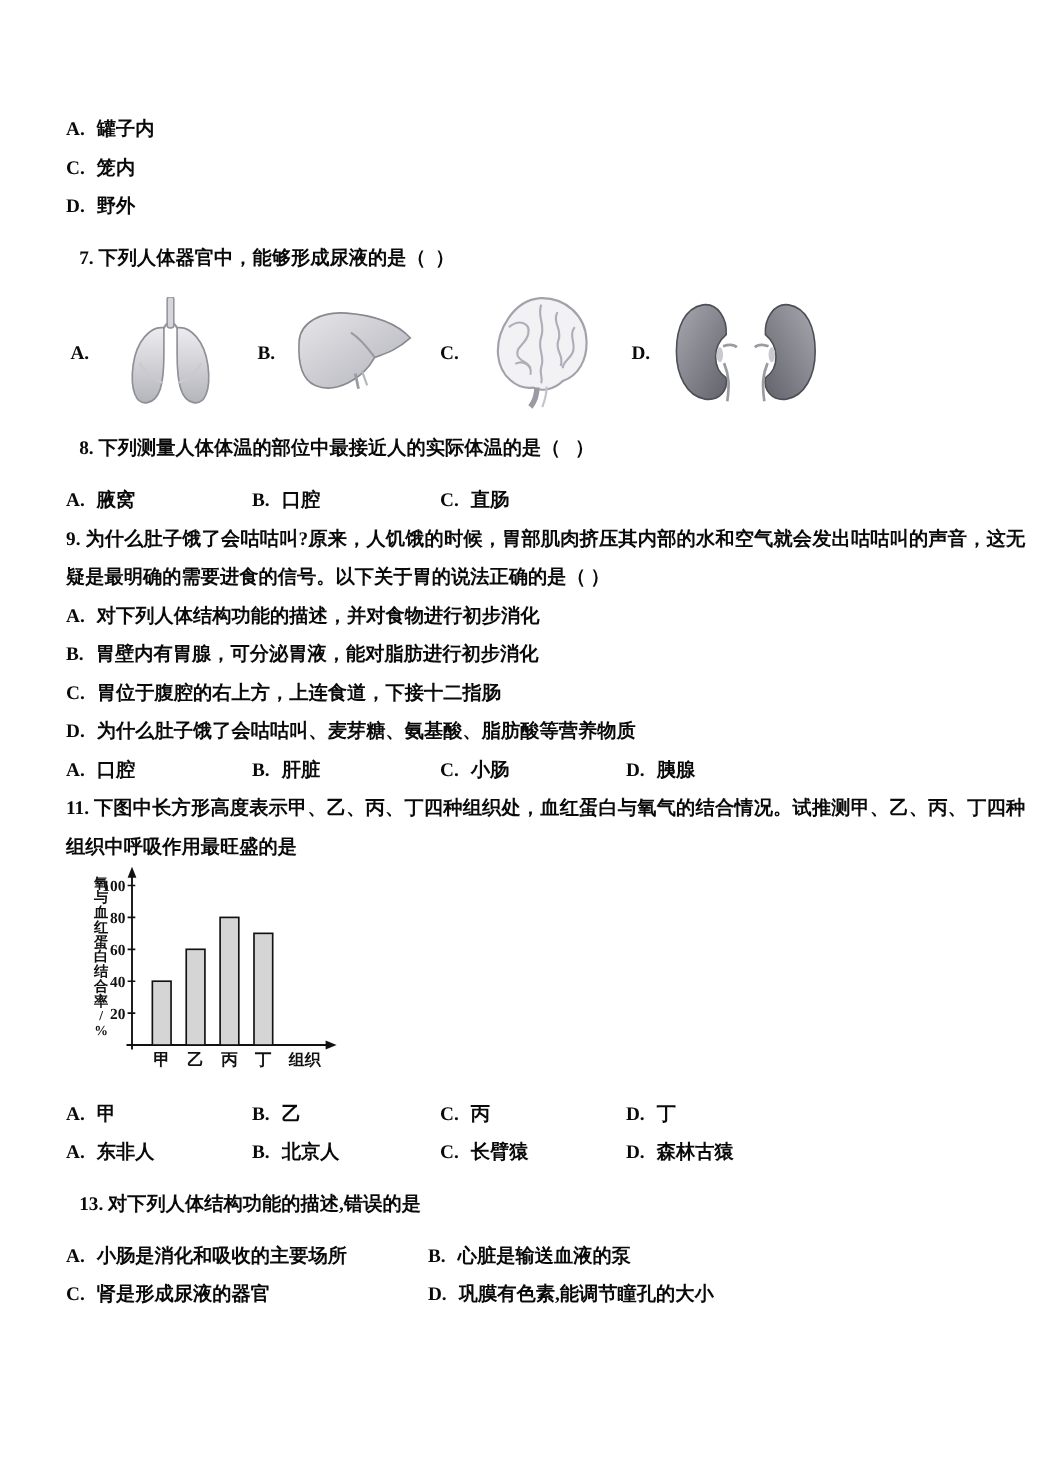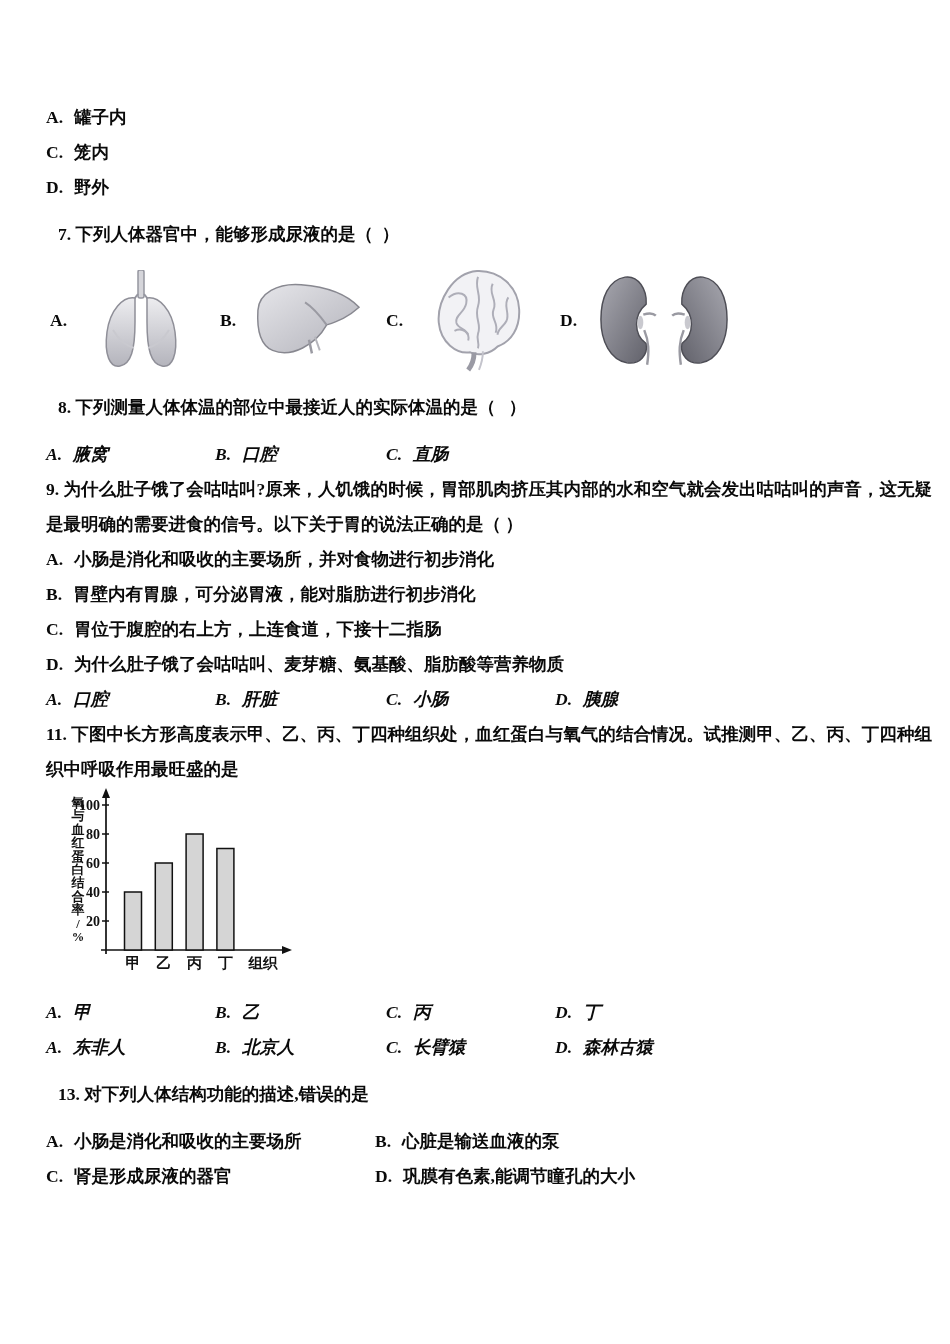--- a/index.html
+++ b/index.html
@@ -1,31 +1,31 @@
 <!DOCTYPE html>
 <html><head>
 <meta charset="utf-8">
 <style>
   html,body{margin:0;padding:0;background:#ffffff;}
   .page{
     position:relative;
     width:950px;height:1344px;
     background:#ffffff;
     box-sizing:border-box;
-    padding:100px 18px 0 46px;
+    padding:100px 18px 0 60px;
     font-family:"Liberation Serif","DejaVu Serif",serif;
     font-weight:bold;
     color:#0a0a0a;
     font-size:17.5px;
     overflow:hidden;
   }
   p.line{margin:12px;line-height:35px;white-space:nowrap;}
   p.stem2{margin:0;line-height:35px;text-align:justify;text-justify:inter-character;}
   .optstack p{margin:0;line-height:35px;white-space:nowrap;}
-  .opt4{display:grid;grid-template-columns:169px 171px 169px auto;line-height:35px;font-style:italic;}
+  .opt4{display:grid;grid-template-columns:169px 171px 169px auto;line-height:35px;}
   .opt2{display:grid;grid-template-columns:329px auto;line-height:35px;}
   .cell{white-space:nowrap;}
   .lbl{margin-right:11px;}
   .organ-row{position:relative;height:112px;margin:6px 0 14px 0;}
   .organ-item{position:absolute;top:0;height:112px;display:flex;align-items:center;}
   .organ-item .lbl{margin-right:0;}
   .oi-a{left:4px;}  .oi-a svg{margin-left:24px;}
   .oi-b{left:174px;}.oi-b svg{margin-left:18px;}
   .oi-c{left:340px;}.oi-c svg{margin-left:26px;}
   .oi-d{left:514px;}.oi-d svg{margin-left:22px;}
@@ -119,21 +119,21 @@
 
   <p class="line">8. 下列测量人体体温的部位中最接近人的实际体温的是（&nbsp;&nbsp;&nbsp;）</p>
   <div class="opt4">
     <span class="cell"><span class="lbl">A.</span><span>腋窝</span></span>
     <span class="cell"><span class="lbl">B.</span><span>口腔</span></span>
     <span class="cell"><span class="lbl">C.</span><span>直肠</span></span>
   </div>
 
   <p class="stem2">9. 为什么肚子饿了会咕咕叫?原来，人饥饿的时候，胃部肌肉挤压其内部的水和空气就会发出咕咕叫的声音，这无疑是最明确的需要进食的信号。以下关于胃的说法正确的是（&nbsp;）</p>
   <div class="optstack">
-    <p class="line"><span class="lbl">A.</span><span>小肠是消化和吸收的主要场所，并对食物进行初步消化</span></p>
+    <p class="line"><span class="lbl">A.</span><span>对下列人体结构功能的描述，并对食物进行初步消化</span></p>
     <p class="line"><span class="lbl">B.</span><span>胃壁内有胃腺，可分泌胃液，能对脂肪进行初步消化</span></p>
     <p class="line"><span class="lbl">C.</span><span>胃位于腹腔的右上方，上连食道，下接十二指肠</span></p>
     <p class="line"><span class="lbl">D.</span><span>为什么肚子饿了会咕咕叫、麦芽糖、氨基酸、脂肪酸等营养物质</span></p>
   </div>
 
   <div class="opt4">
     <span class="cell"><span class="lbl">A.</span><span>口腔</span></span>
     <span class="cell"><span class="lbl">B.</span><span>肝脏</span></span>
     <span class="cell"><span class="lbl">C.</span><span>小肠</span></span>
     <span class="cell"><span class="lbl">D.</span><span>胰腺</span></span>

